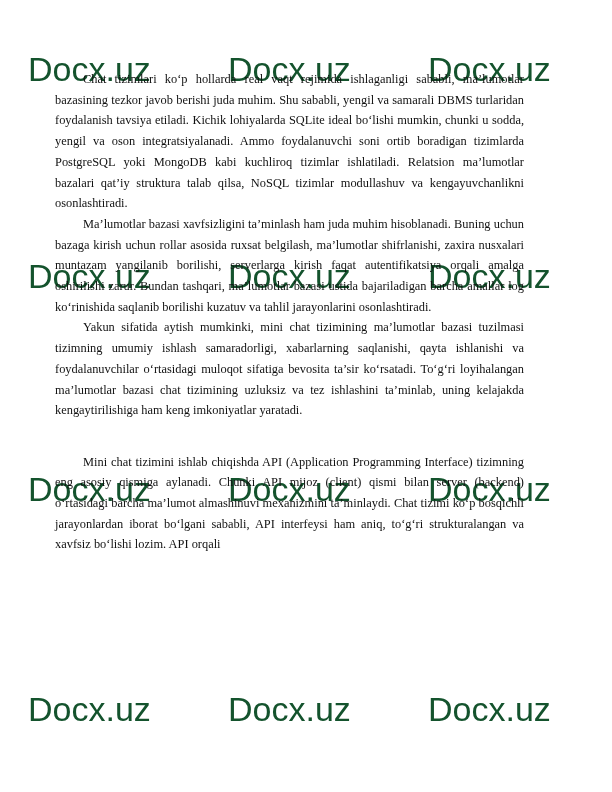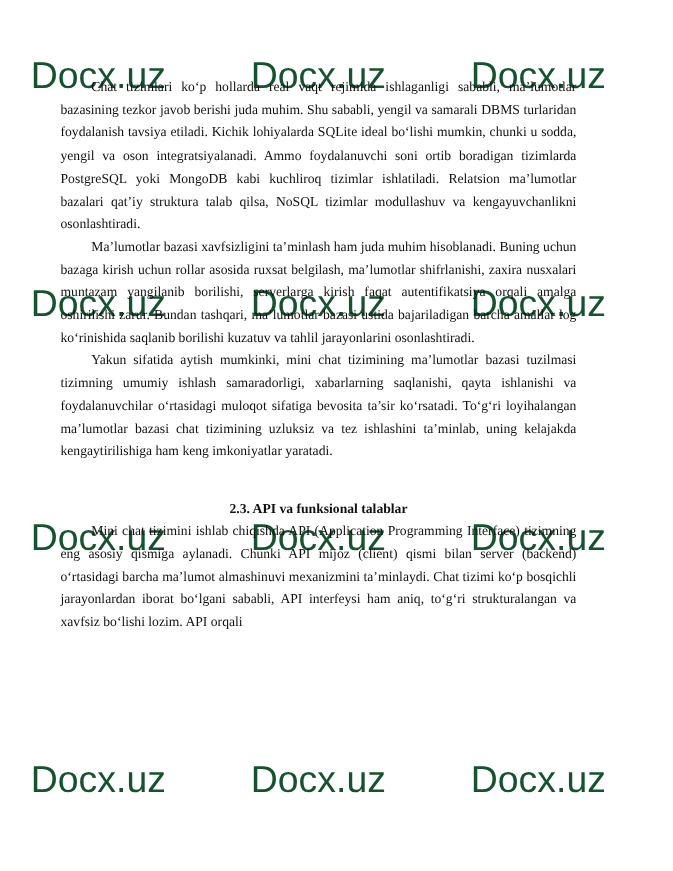--- a/index.html
+++ b/index.html
@@ -63,17 +63,16 @@
     <span class="wm" style="top:692px;left:228px;">Docx.uz</span>
     <span class="wm" style="top:692px;left:428px;">Docx.uz</span>
   </div>
 
   <div class="content">
     <p>Chat tizimlari ko‘p hollarda real vaqt rejimida ishlaganligi sababli, ma’lumotlar bazasining tezkor javob berishi juda muhim. Shu sababli, yengil va samarali DBMS turlaridan foydalanish tavsiya etiladi. Kichik lohiyalarda SQLite ideal bo‘lishi mumkin, chunki u sodda, yengil va oson integratsiyalanadi. Ammo foydalanuvchi soni ortib boradigan tizimlarda PostgreSQL yoki MongoDB kabi kuchliroq tizimlar ishlatiladi. Relatsion ma’lumotlar bazalari qat’iy struktura talab qilsa, NoSQL tizimlar modullashuv va kengayuvchanlikni osonlashtiradi.</p>
     <p>Ma’lumotlar bazasi xavfsizligini ta’minlash ham juda muhim hisoblanadi. Buning uchun bazaga kirish uchun rollar asosida ruxsat belgilash, ma’lumotlar shifrlanishi, zaxira nusxalari muntazam yangilanib borilishi, serverlarga kirish faqat autentifikatsiya orqali amalga oshirilishi zarur. Bundan tashqari, ma’lumotlar bazasi ustida bajariladigan barcha amallar log ko‘rinishida saqlanib borilishi kuzatuv va tahlil jarayonlarini osonlashtiradi.</p>
     <p>Yakun sifatida aytish mumkinki, mini chat tizimining ma’lumotlar bazasi tuzilmasi tizimning umumiy ishlash samaradorligi, xabarlarning saqlanishi, qayta ishlanishi va foydalanuvchilar o‘rtasidagi muloqot sifatiga bevosita ta’sir ko‘rsatadi. To‘g‘ri loyihalangan ma’lumotlar bazasi chat tizimining uzluksiz va tez ishlashini ta’minlab, uning kelajakda kengaytirilishiga ham keng imkoniyatlar yaratadi.</p>
     <div class="spacer"></div>
     <div class="spacer-small"></div>
-    <h2>2.3. API va funksional talablar</h2>
     <p>Mini chat tizimini ishlab chiqishda API (Application Programming Interface) tizimning eng asosiy qismiga aylanadi. Chunki API mijoz (client) qismi bilan server (backend) o‘rtasidagi barcha ma’lumot almashinuvi mexanizmini ta’minlaydi. Chat tizimi ko‘p bosqichli jarayonlardan iborat bo‘lgani sababli, API interfeysi ham aniq, to‘g‘ri strukturalangan va xavfsiz bo‘lishi lozim. API orqali</p>
   </div>
 
 </div>
 
 </body></html>

